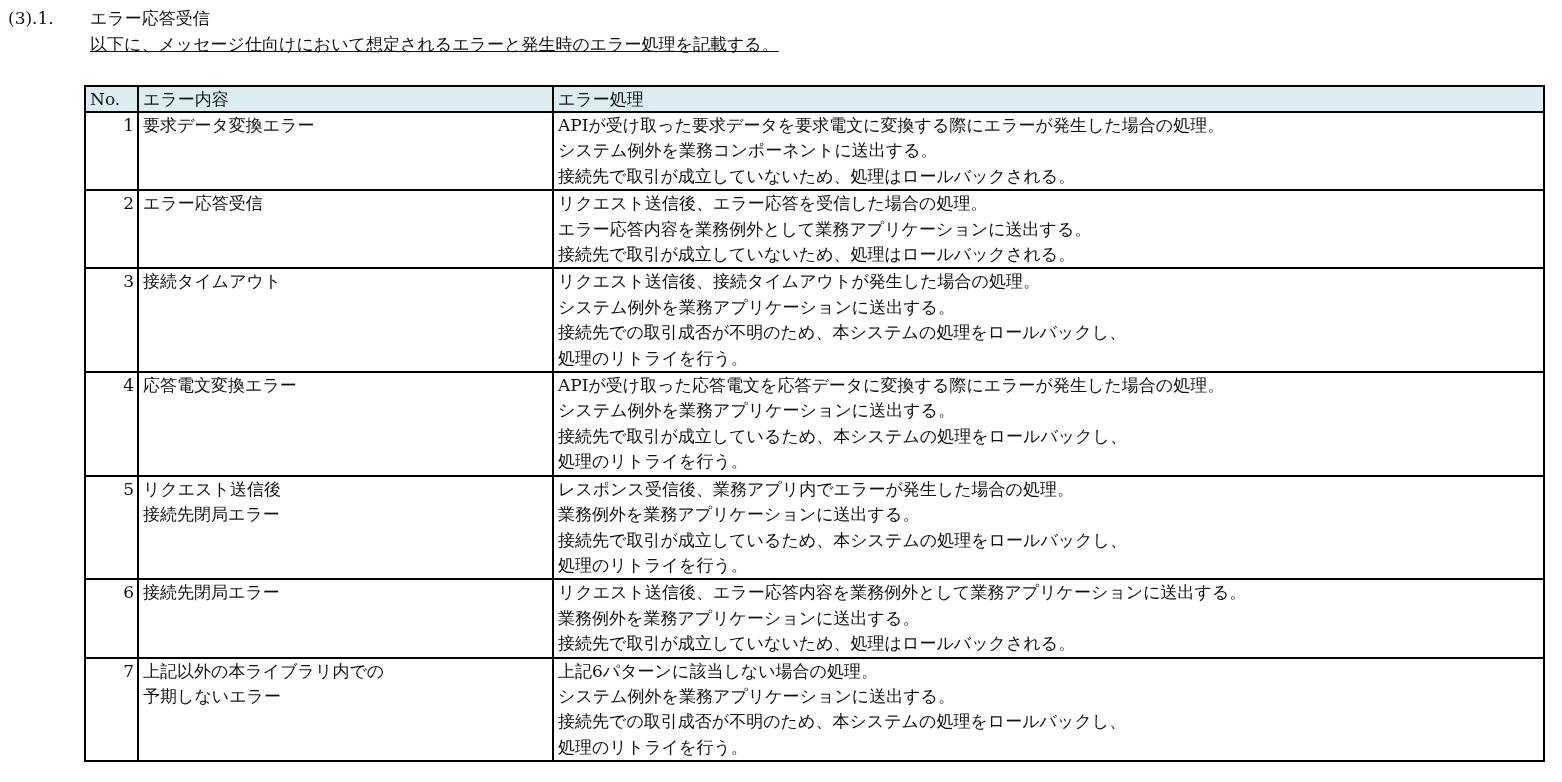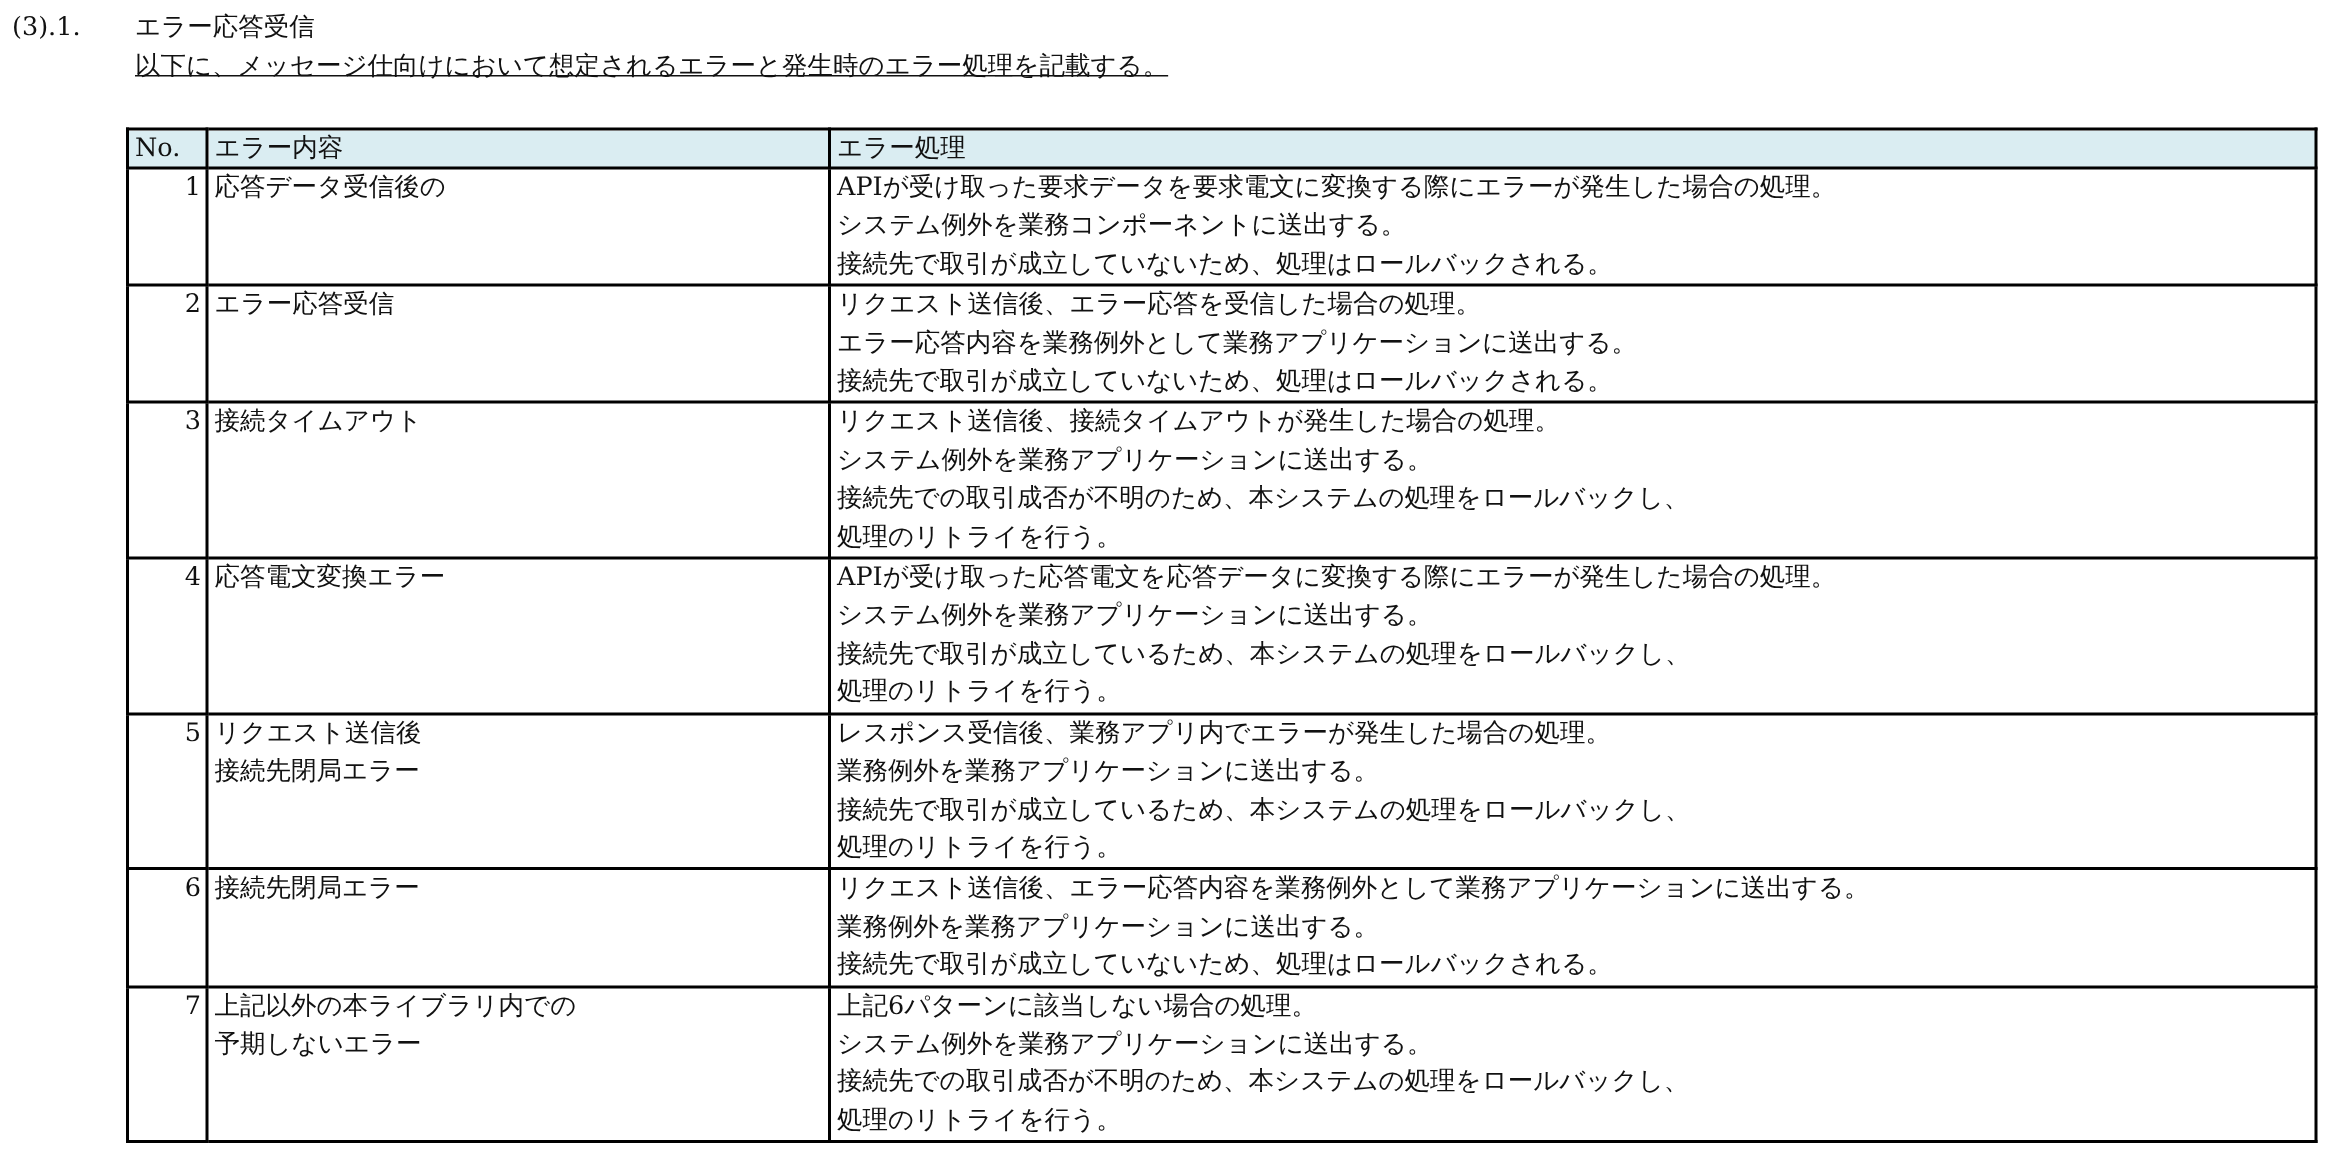--- a/index.html
+++ b/index.html
@@ -85,21 +85,21 @@
     <tr>
       <th>No.</th>
       <th>エラー内容</th>
       <th>エラー処理</th>
     </tr>
   </thead>
   <tbody id="table-body">
       <tr>
         <td class="no">1</td>
         <td>
-          <span class="line">応答データ受信後の</span>
+          <span class="line">要求データ変換エラー</span>
         </td>
         <td>
           <span class="line">APIが受け取った要求データを要求電文に変換する際にエラーが発生した場合の処理。</span>
           <span class="line">システム例外を業務コンポーネントに送出する。</span>
           <span class="line">接続先で取引が成立していないため、処理はロールバックされる。</span>
         </td>
       </tr>
       <tr>
         <td class="no">2</td>
         <td>

